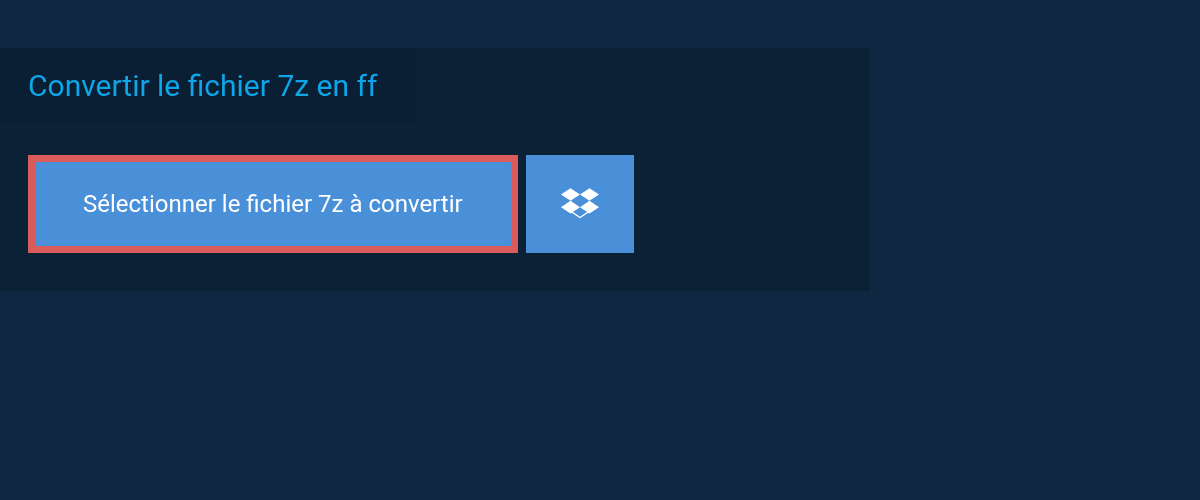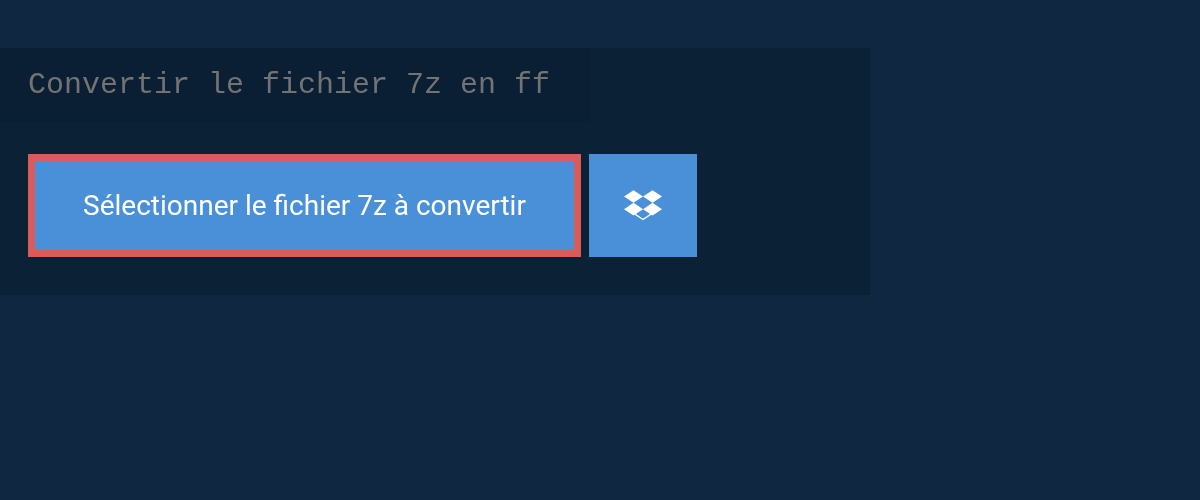--- a/index.html
+++ b/index.html
@@ -17,37 +17,36 @@
     .panel {
       background-color: #0a2136;
       width: 870px;
       margin-top: 48px;
       padding-bottom: 38px;
     }
     .tab-header {
       display: inline-block;
       background-color: #0a1f33;
       padding: 20px 40px 20px 28px;
-      color: #737373;
+      color: #0ea5e9;
       font-size: 30px;
       font-weight: 400;
-      font-family: Liberation Mono, monospace;
     }
     .button-row {
       display: flex;
       margin-left: 28px;
       margin-top: 32px;
       gap: 8px;
       align-items: stretch;
     }
     .select-file-button {
       background-color: #4a90d9;
       border: 7px solid #d95b5b;
       color: #ffffff;
-      font-size: 28px;
+      font-size: 24px;
       font-weight: 400;
       padding: 28px 48px;
       cursor: pointer;
       text-align: center;
       display: flex;
       align-items: center;
       justify-content: center;
     }
     .dropbox-button {
       background-color: #4a90d9;

